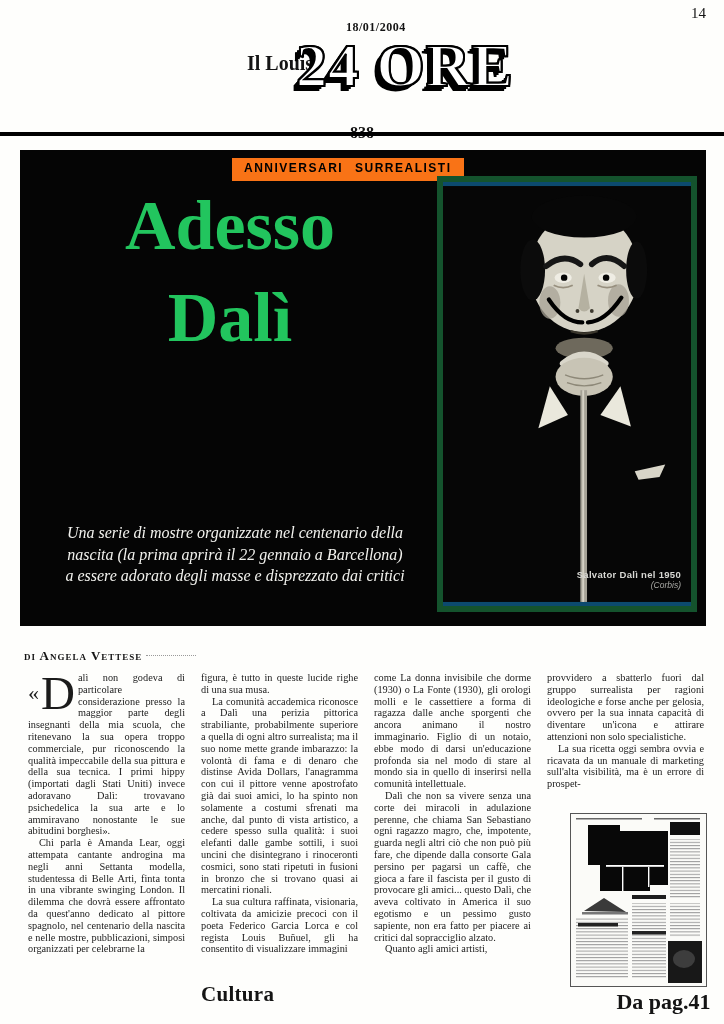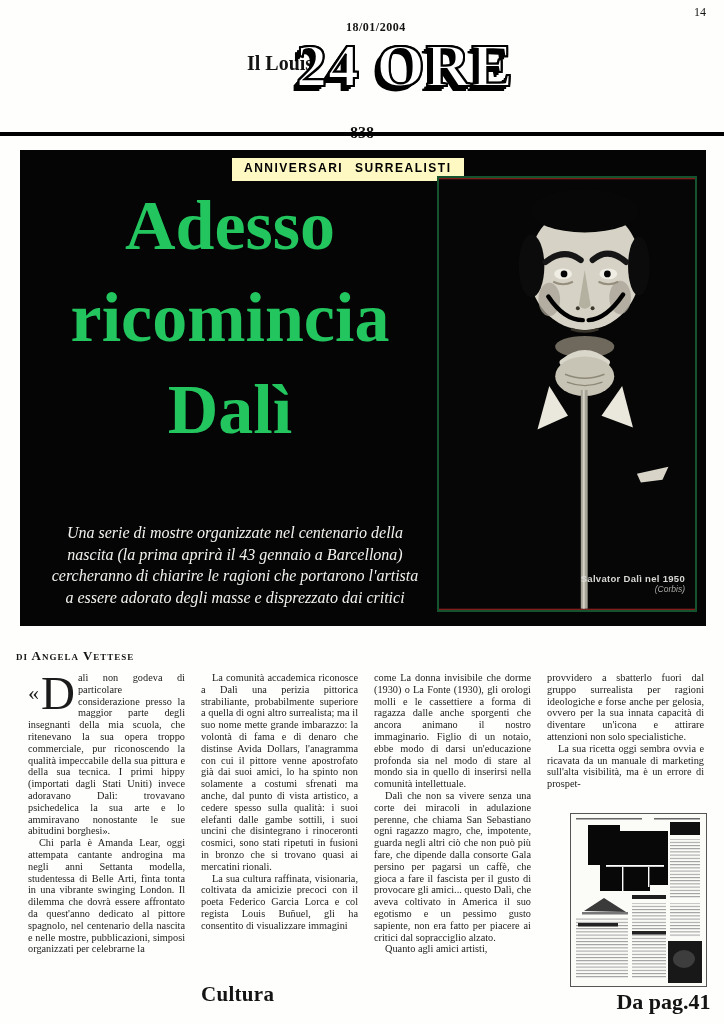--- a/index.html
+++ b/index.html
@@ -3,61 +3,61 @@
 <meta charset="utf-8">
 <style>
   * { margin:0; padding:0; box-sizing:border-box; }
   html,body { background:#e8e8e8; }
   .page {
     position:relative; width:724px; height:1024px;
     background:#fefefc; margin:0 auto; overflow:hidden;
     font-family:"Liberation Serif", serif; color:#141414;
     outline:1px solid #bbb;
   }
-  .pagenum { position:absolute; top:5px; right:18px; font-size:12px;text-align:center; }
+  .pagenum { position:absolute; top:5px; right:18px; font-size:15px;text-align:center; }
 
   
   .m-date { position:absolute; top:20px; left:346px; font-size:12px; font-weight:bold; letter-spacing:.5px;font-family:Liberation Serif, serif; }
   .m-prefix { position:absolute; top:52px; left:247px; font-size:20px; font-weight:bold; }
   .m-main {
     position:absolute; top:34px; left:296px;
     font-size:62px; font-weight:bold; letter-spacing:1px; line-height:1;
     color:#fff; -webkit-text-stroke:2px #000;
     text-shadow:-1px 1px 0 #000, 1px -1px 0 #000, 1px 1px 0 #000, -1px -1px 0 #000,
                 -3px 3px 0 #000, -5px 5px 0 #000;
     text-align:center;
   }
   .m-issue { position:absolute; top:106px; left:350px; font-size:16px; font-weight:bold;margin-top:18px; }
   .m-rule { position:absolute; top:132px; left:0; width:724px; height:4px; background:#000; }
 
   
   .feature { position:absolute; left:20px; top:150px; width:686px; height:476px; background:#050505; }
   .kicker {
     position:absolute; left:212px; top:8px; height:23px; padding:3px 12px 0;
-    background:#fef9c3; color:#000;
+    background:#f97316; color:#000;
     font-family:"Liberation Sans", sans-serif; font-weight:bold; font-size:12px;
     letter-spacing:1.5px; word-spacing:7px; white-space:nowrap;
   }
   .headline { position:absolute; left:0; top:30px; width:420px; text-align:center;
     color:#22c55e; font-size:70px; line-height:92px; }
   .headline span { display:block; }
   .standfirst { position:absolute; left:10px; top:372px; width:410px; text-align:center;
     color:#f2f2ee; font-style:italic; font-size:16px; line-height:21.5px; }
   .standfirst span { display:block; }
 
   .photo { position:absolute; left:417px; top:26px; width:260px; height:436px;
-    border:2px solid #14532d; background:#7f1d1d; }
+    border:6px solid #14532d; background:#0c4a6e; }
   .photo svg { display:block; width:100%; height:100%; }
   .photo-cap { position:absolute; right:10px; bottom:16px; text-align:right;
     font-family:"Liberation Sans", sans-serif; }
   .photo-cap .cap { color:#d8d8d4; font-weight:bold; font-size:9.5px; letter-spacing:.3px; }
   .photo-cap .credit { color:#a8a8a4; font-style:italic; font-size:8.5px;padding-left:34px; }
 
   
-  .byline-row { position:absolute; left:16px; top:648px; width:172px; display:flex; align-items:flex-start;flex-direction:column; }
+  .byline-row { position:absolute; left:24px; top:648px; width:172px; display:flex; align-items:center; }
   .byline { font-variant:small-caps; font-weight:bold; font-size:13px; letter-spacing:1px; white-space:nowrap; }
   .byline-rule { flex:1; border-bottom:1px dotted #9a9a9a; margin:0 0 2px 4px; }
 
   .columns { position:absolute; left:28px; top:672px; width:676px;
     display:grid; grid-template-columns:repeat(4,157px); column-gap:16px; }
   .columns p {
     font-size:10.3px; line-height:11.8px; text-align:justify;
     text-indent:11px; color:#1b1b1b;
   }
   .columns p.noindent { text-indent:0; }
@@ -80,27 +80,25 @@
   <div class="m-date">18/01/2004</div>
   <div class="m-prefix">Il Louis</div>
   <div class="m-main">24 ORE</div>
   <div class="m-issue">838</div>
   <div class="m-rule"></div>
 
   <section class="feature">
     <div class="kicker">ANNIVERSARI SURREALISTI</div>
     <h1 class="headline">
       <span>Adesso</span>
-      <span>ricomincia</span>
       <span>Dalì</span>
     </h1>
     <div class="standfirst">
       <span>Una serie di mostre organizzate nel centenario della</span>
-      <span>nascita (la prima aprirà il 43 gennaio a Barcellona)</span>
-      <span>cercheranno di chiarire le ragioni che portarono l'artista</span>
+      <span>nascita (la prima aprirà il 22 gennaio a Barcellona)</span>
       <span>a essere adorato degli masse e disprezzato dai critici</span>
     </div>
 
     <figure class="photo">
       <svg viewBox="0 0 260 436" aria-hidden="true">
         <rect x="0" y="0" width="260" height="436" fill="#060606"></rect>
 
         <ellipse cx="148" cy="90" rx="57" ry="63" fill="#d6d3c6"></ellipse>
         <ellipse cx="148" cy="32" rx="55" ry="22" fill="#070707"></ellipse>
         <ellipse cx="94" cy="88" rx="13" ry="32" fill="#0b0b0b"></ellipse>
@@ -150,20 +148,21 @@
     <span class="byline">di Angela Vettese</span>
     <span class="byline-rule"></span>
   </div>
 
   <div class="columns">
     <div class="col">
         <p class="noindent"><span class="drop-mark">«</span><span class="drop-letter">D</span>alì non godeva di particolare considerazione presso la maggior parte degli insegnanti della mia scuola, che ritenevano la sua opera troppo commerciale, pur riconoscendo la qualità impeccabile della sua pittura e della sua tecnica. I primi hippy (importati dagli Stati Uniti) invece adoravano Dalì: trovavano psichedelica la sua arte e lo ammiravano nonostante le sue abitudini borghesi».</p>
         <p>Chi parla è Amanda Lear, oggi attempata cantante androgina ma negli anni Settanta modella, studentessa di Belle Arti, finta tonta in una vibrante swinging London. Il dilemma che dovrà essere affrontato da quest'anno dedicato al pittore spagnolo, nel centenario della nascita e nelle mostre, pubblicazioni, simposi organizzati per celebrarne la</p>
       </div>
     <div class="col">
+        <p class="noindent">figura, è tutto in queste lucide righe di una sua musa.</p>
         <p>La comunità accademica riconosce a Dalì una perizia pittorica strabiliante, probabilmente superiore a quella di ogni altro surrealista; ma il suo nome mette grande imbarazzo: la volontà di fama e di denaro che distinse Avida Dollars, l'anagramma con cui il pittore venne apostrofato già dai suoi amici, lo ha spinto non solamente a costumi sfrenati ma anche, dal punto di vista artistico, a cedere spesso sulla qualità: i suoi elefanti dalle gambe sottili, i suoi uncini che disintegrano i rinoceronti cosmici, sono stati ripetuti in fusioni in bronzo che si trovano quasi ai mercatini rionali.</p>
         <p>La sua cultura raffinata, visionaria, coltivata da amicizie precoci con il poeta Federico Garcia Lorca e col regista Louis Buñuel, gli ha consentito di visualizzare immagini</p>
       </div>
     <div class="col">
         <p class="noindent">come La donna invisibile che dorme (1930) o La Fonte (1930), gli orologi molli e le cassettiere a forma di ragazza dalle anche sporgenti che ancora animano il nostro immaginario. Figlio di un notaio, ebbe modo di darsi un'educazione profonda sia nel modo di stare al mondo sia in quello di inserirsi nella comunità intellettuale.</p>
         <p>Dalì che non sa vivere senza una corte dei miracoli in adulazione perenne, che chiama San Sebastiano ogni ragazzo magro, che, impotente, guarda negli altri ciò che non può più fare, che dipende dalla consorte Gala persino per pagarsi un caffè, che gioca a fare il fascista per il gusto di provocare gli amici... questo Dalì, che aveva coltivato in America il suo egotismo e un pessimo gusto sapiente, non era fatto per piacere ai critici dal sopracciglio alzato.</p>
         <p>Quanto agli amici artisti,</p>
       </div>
     <div class="col">
         <p class="noindent">provvidero a sbatterlo fuori dal gruppo surrealista per ragioni ideologiche e forse anche per gelosia, ovvero per la sua innata capacità di diventare un'icona e attirare attenzioni non solo specialistiche.</p>

